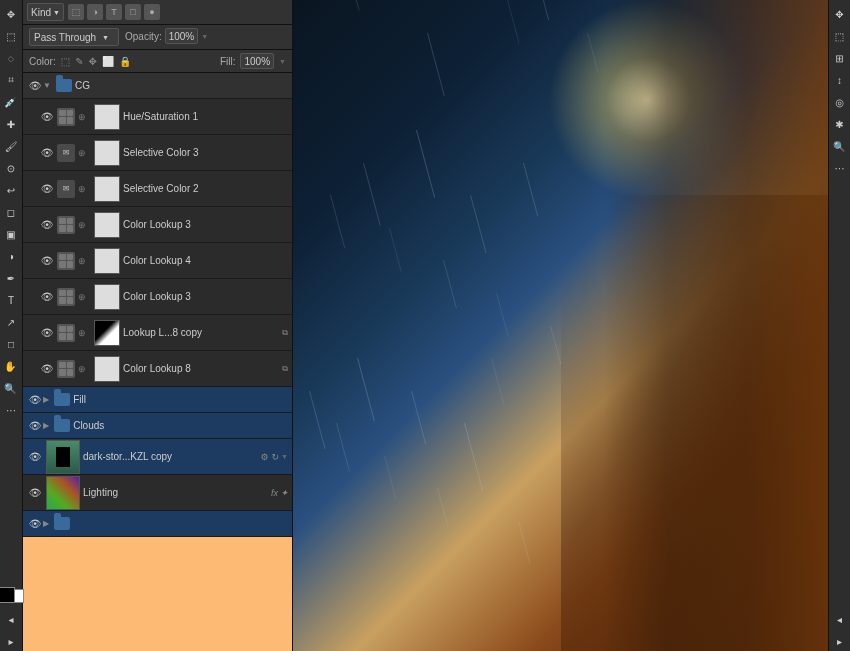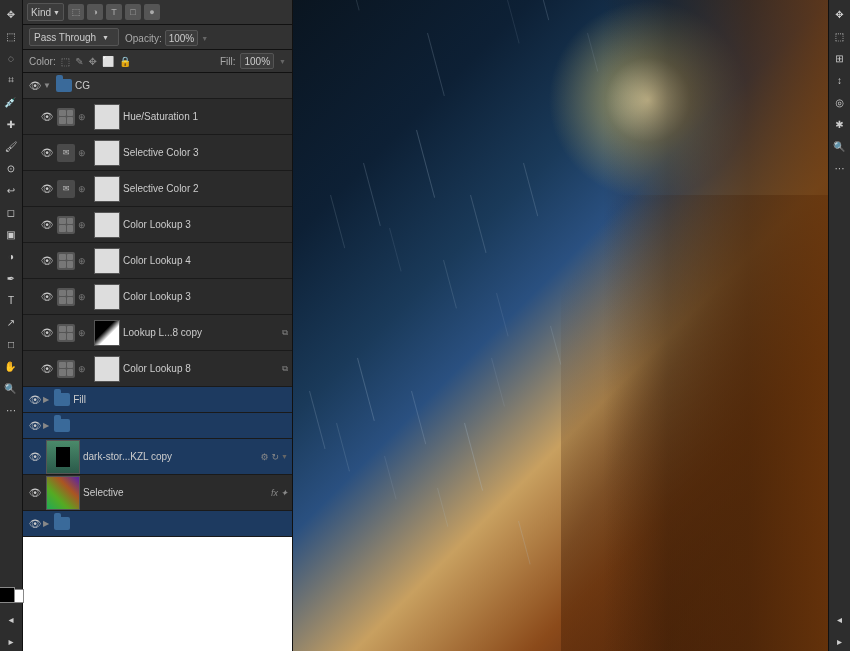--- a/index.html
+++ b/index.html
@@ -33,21 +33,21 @@
       justify-content: center;
       color: #ccc;
       font-size: 10px;
       cursor: pointer;
       border-radius: 2px;
     }
 
     
     .layers-panel {
       width: 270px;
-      background: #ffffff;
+      background: #fdba74;
       display: flex;
       flex-direction: column;
       flex-shrink: 0;
       border-right: 1px solid #111;
     }
 
     
     .panel-toolbar {
       background: #323232;
       border-bottom: 1px solid #111;
@@ -86,21 +86,21 @@
       cursor: pointer;
       height: 18px;
     }
 
     
     .blend-row {
       background: #323232;
       border-bottom: 1px solid #111;
       padding: 3px 6px;
       display: flex;
-      align-items: flex-end;
+      align-items: flex-start;
       gap: 6px;
     }
     .blend-dropdown {
       background: #3c3c3c;
       border: 1px solid #555;
       color: #ccc;
       font-size: 10px;
       padding: 1px 4px;
       border-radius: 2px;
       display: flex;
@@ -608,37 +608,38 @@
       <span class="eye-icon visible">👁</span>
       <span class="chevron">▶</span>
       <div class="folder-icon folder-blue"></div>
       <span class="layer-name">Fill</span>
     </div>
 
     <div class="group-item" style="background:#1d3a60;">
       <span class="eye-icon visible">👁</span>
       <span class="chevron">▶</span>
       <div class="folder-icon folder-blue"></div>
+      <span class="layer-name">Clouds</span>
     </div>
 
     <div class="layer-item" style="padding-left:4px; background:#1d3a60;">
       <span class="eye-icon visible">👁</span>
       <div class="layer-thumb" style="background: linear-gradient(to bottom, #4a8a6a, #2a5a4a); width:34px; height:34px;">
         <div style="width:14px; height:20px; background:#000; margin:0 auto;"></div>
       </div>
       <span class="layer-name">dark-stor...KZL copy</span>
       <span class="layer-badge">⚙</span>
       <span class="layer-badge">↻</span>
       <span style="font-size:7px; color:#666; margin-left:2px;">▼</span>
     </div>
 
     <div class="layer-item" style="padding-left:4px; background:#2b2b2b;">
       <span class="eye-icon visible">👁</span>
       <div class="layer-thumb layer-thumb-colorful" style="width:34px; height:34px;"></div>
-      <span class="layer-name">Selective</span>
+      <span class="layer-name">Lighting</span>
       <span class="fx-badge">fx ✦</span>
     </div>
 
     <div class="group-item" style="background:#1d3a60;">
       <span class="eye-icon visible">👁</span>
       <span class="chevron">▶</span>
       <div class="folder-icon folder-blue"></div>
     </div>
 
   </div>

